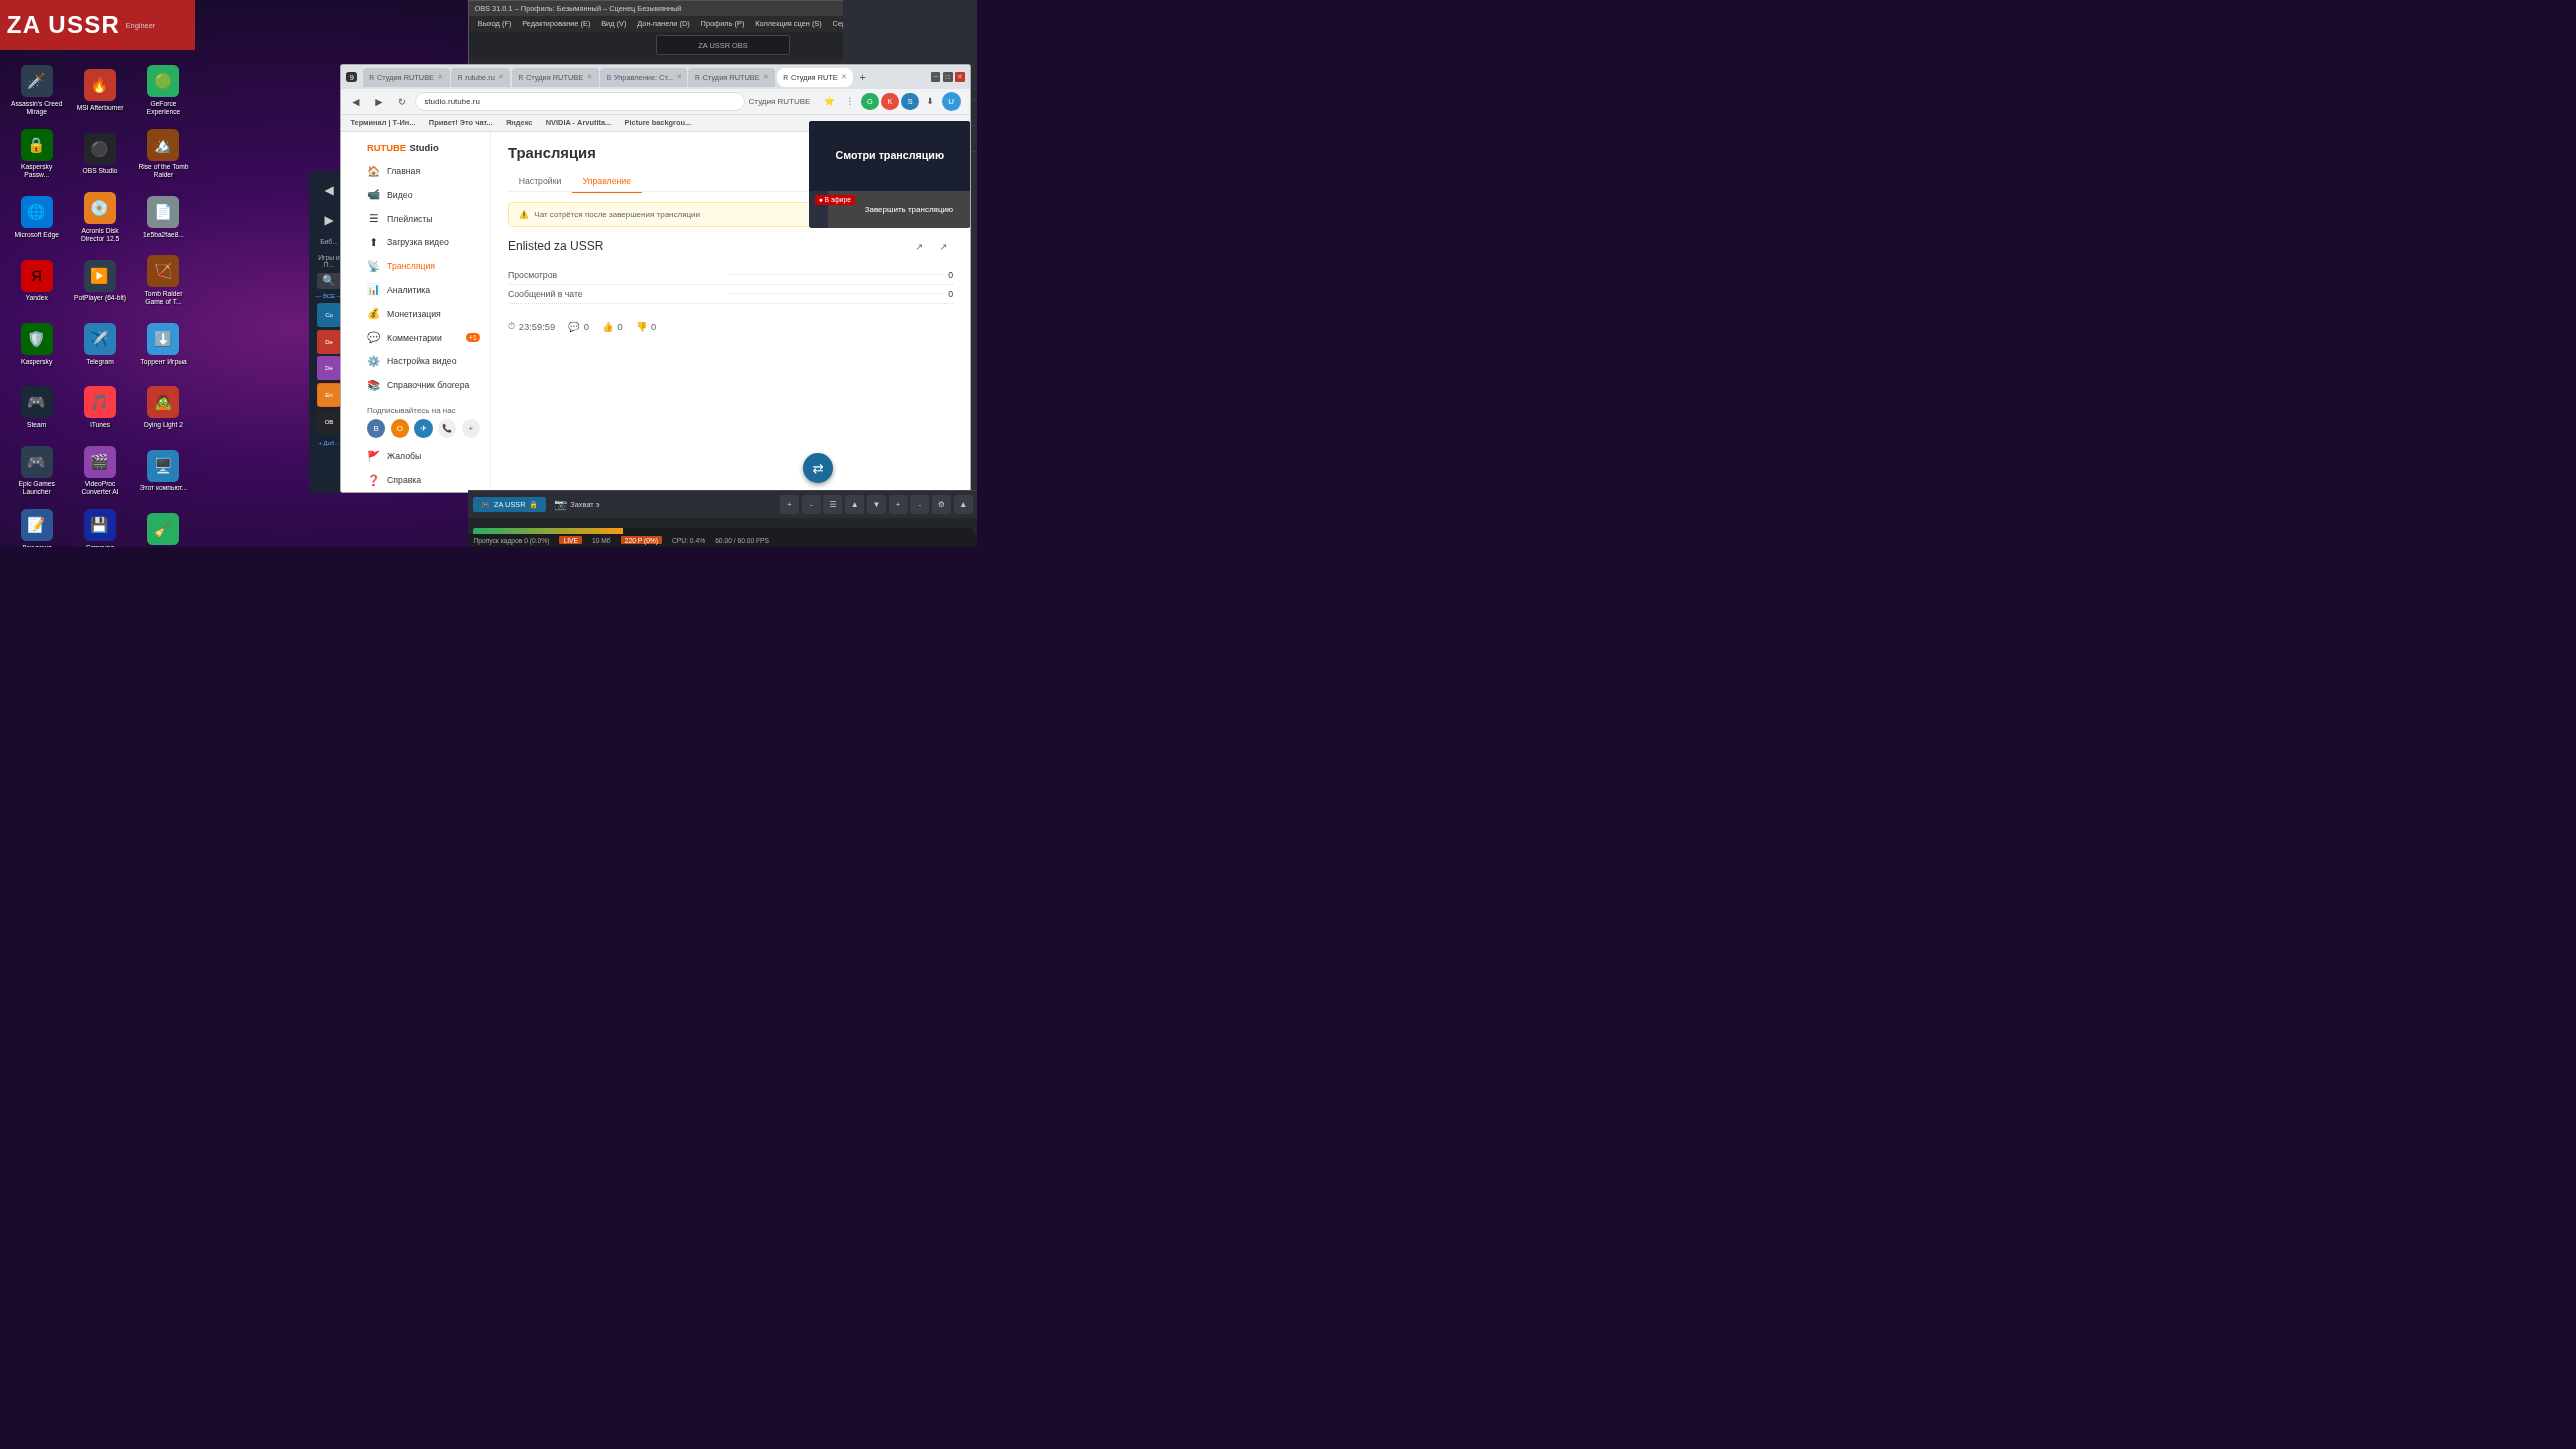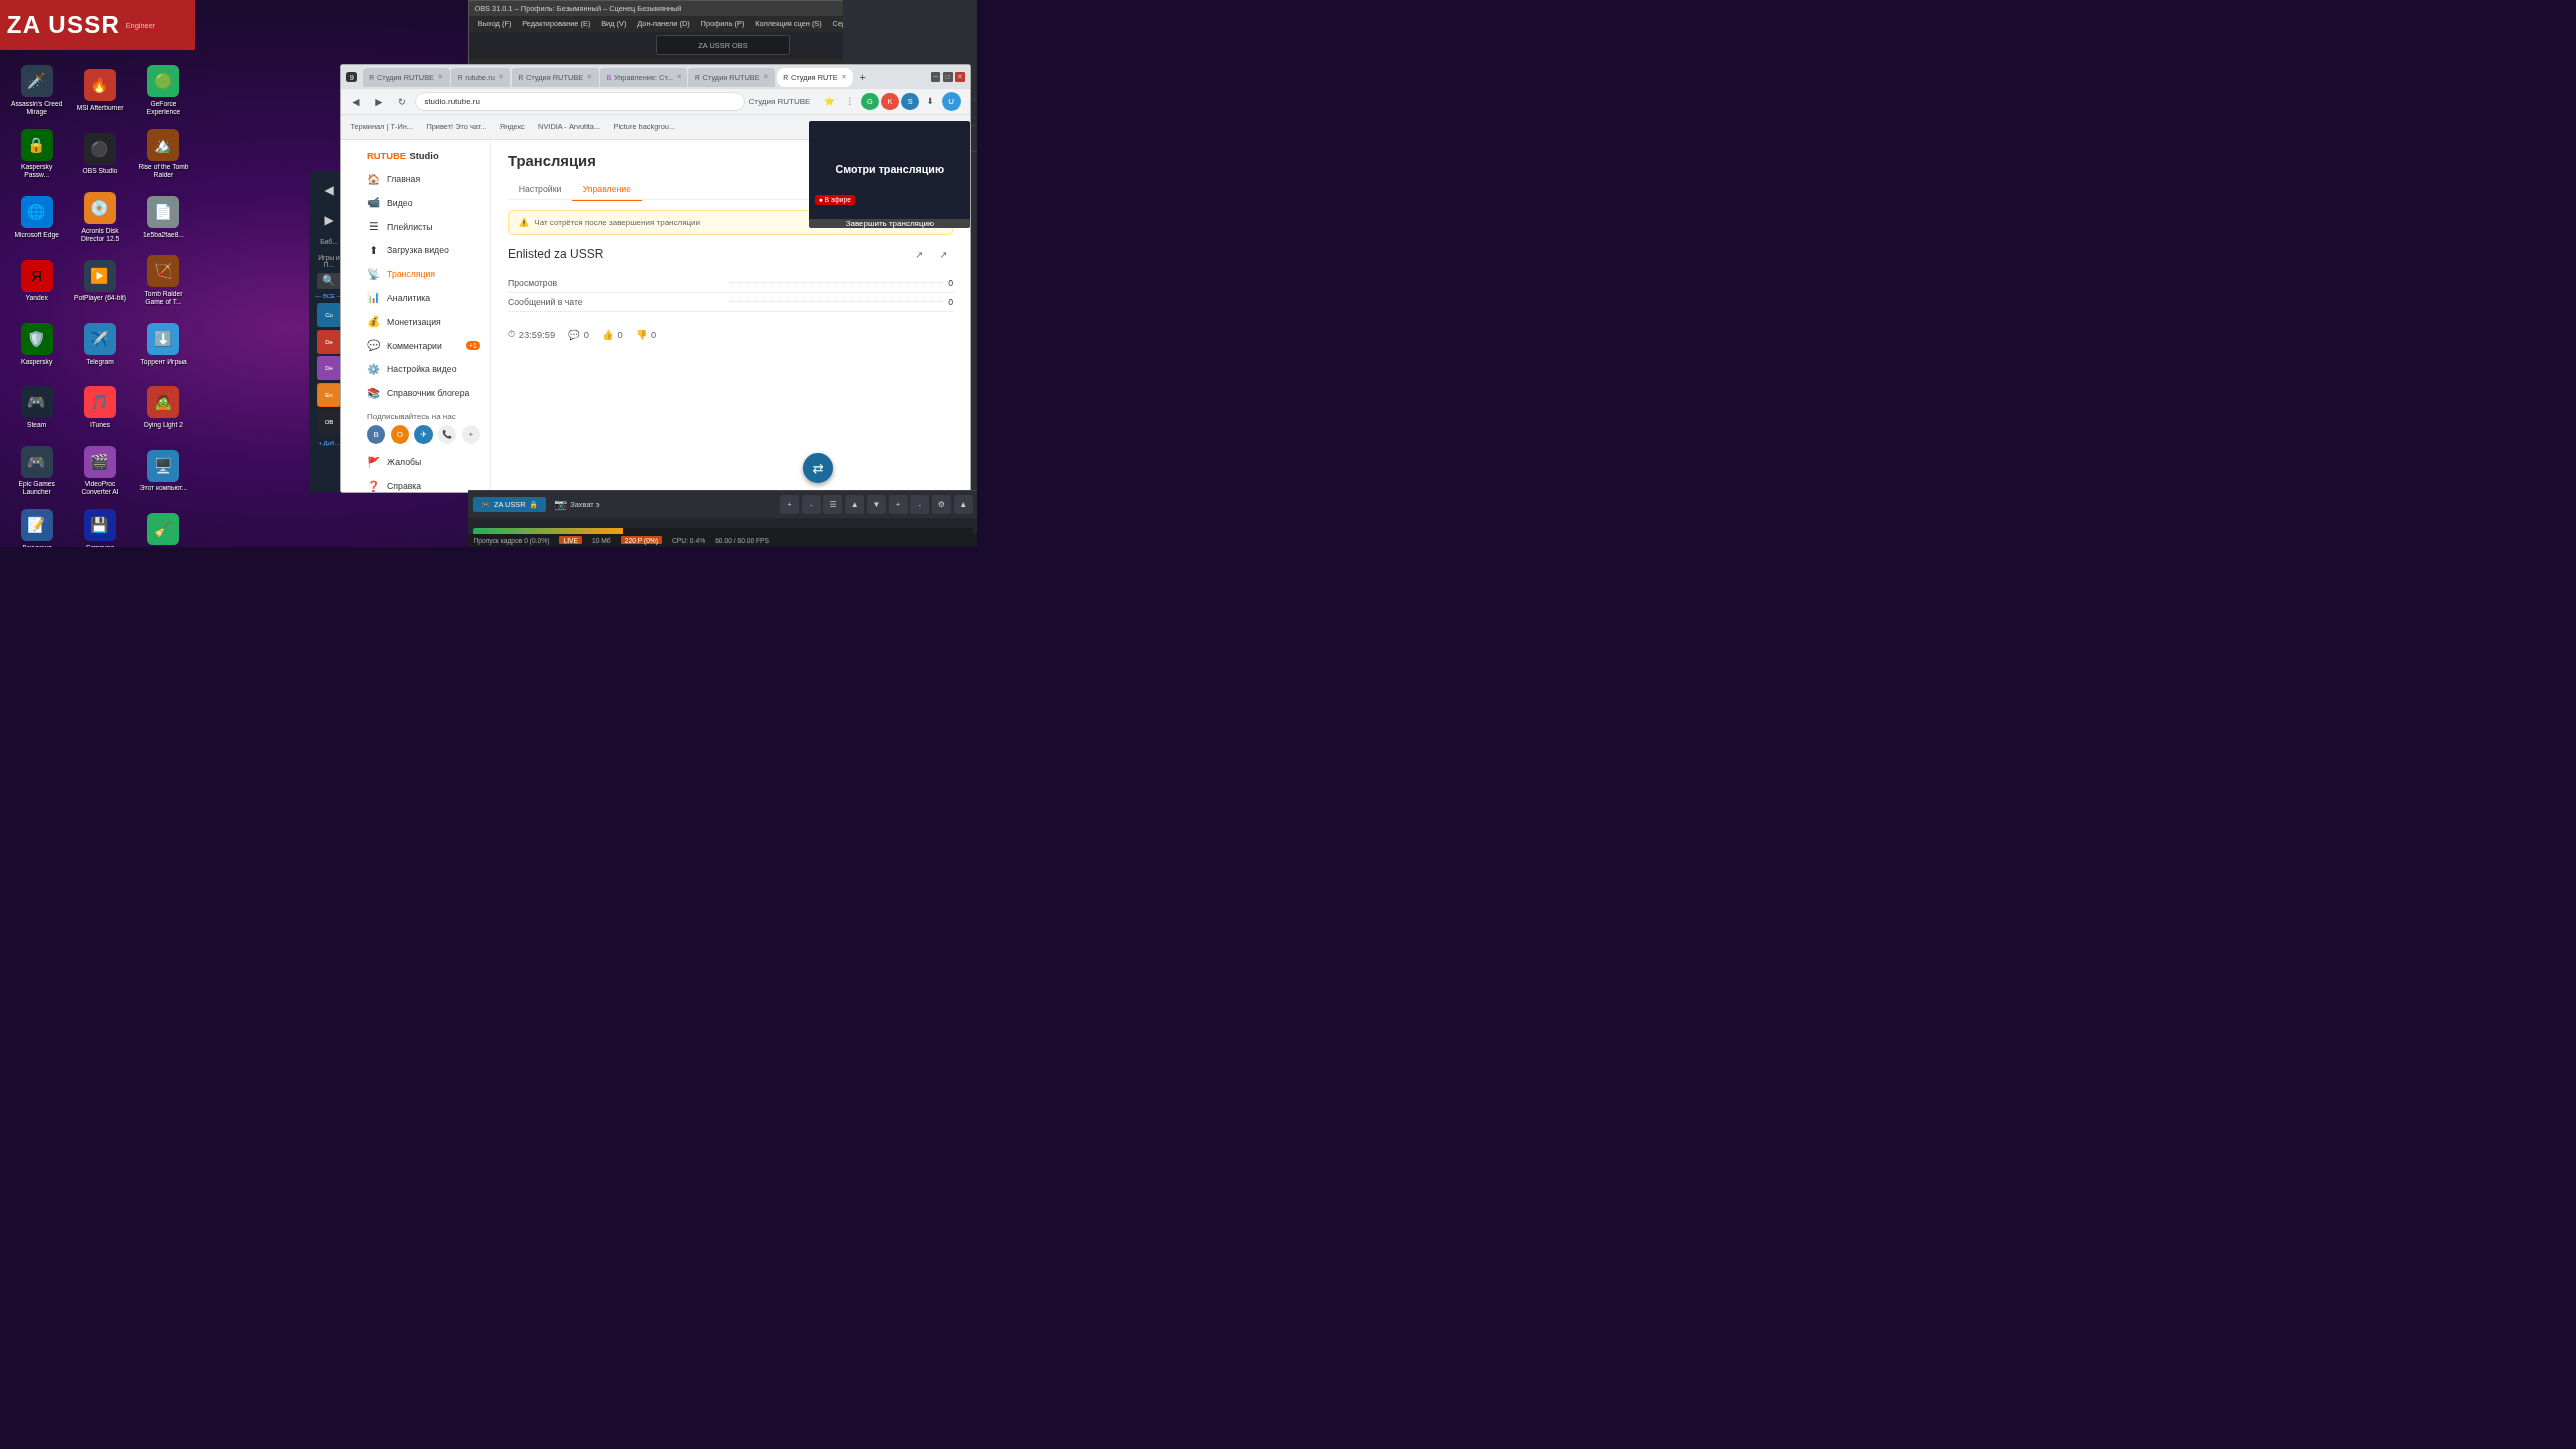--- a/index.html
+++ b/index.html
@@ -223,28 +223,29 @@
       border: 0.7px solid #ddd;
       border-radius: 13.4px;
       padding: 0 8px;
       font-size: 8px;
       background: #fff;
       color: #333;
     }
 
     .bookmarks-bar {
       background: #f1f3f4;
-      height: 25px;
+      height: 17px;
       display: flex;
       align-items: center;
       padding: 0 5.4px;
       gap: 5.4px;
       border-bottom: 0.7px solid #ddd;
       font-size: 7.4px;
       color: #555;
+      font-weight: bold;
     }
     .bookmark-item {
       padding: 1.3px 4px;
       border-radius: 2px;
       cursor: pointer;
       white-space: nowrap;
     }
 
     
     .rutube-content {
@@ -421,25 +422,26 @@
       background: #cc0000;
       color: #fff;
       font-size: 6.7px;
       padding: 1.3px 4px;
       border-radius: 2px;
     }
     .end-stream-btn {
       background: #444;
       color: #fff;
       border: none;
-      padding: 0;
+      padding: 14px;
       text-align: center;
       font-size: 8px;
       cursor: pointer;
       width: 100%;
+      margin-left: 19px;
     }
 
     
     .obs-bottom {
       position: absolute;
       bottom: 0; left: 468px;
       width: 510px;
       height: 57px;
       background: #23252a;
       border-top: 0.7px solid #444;

